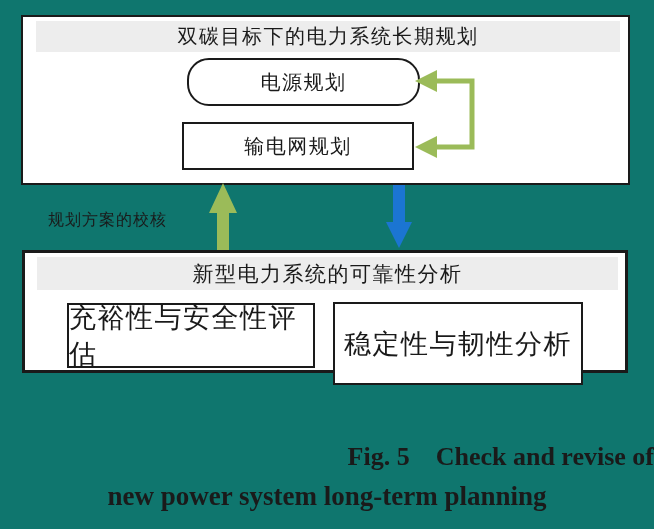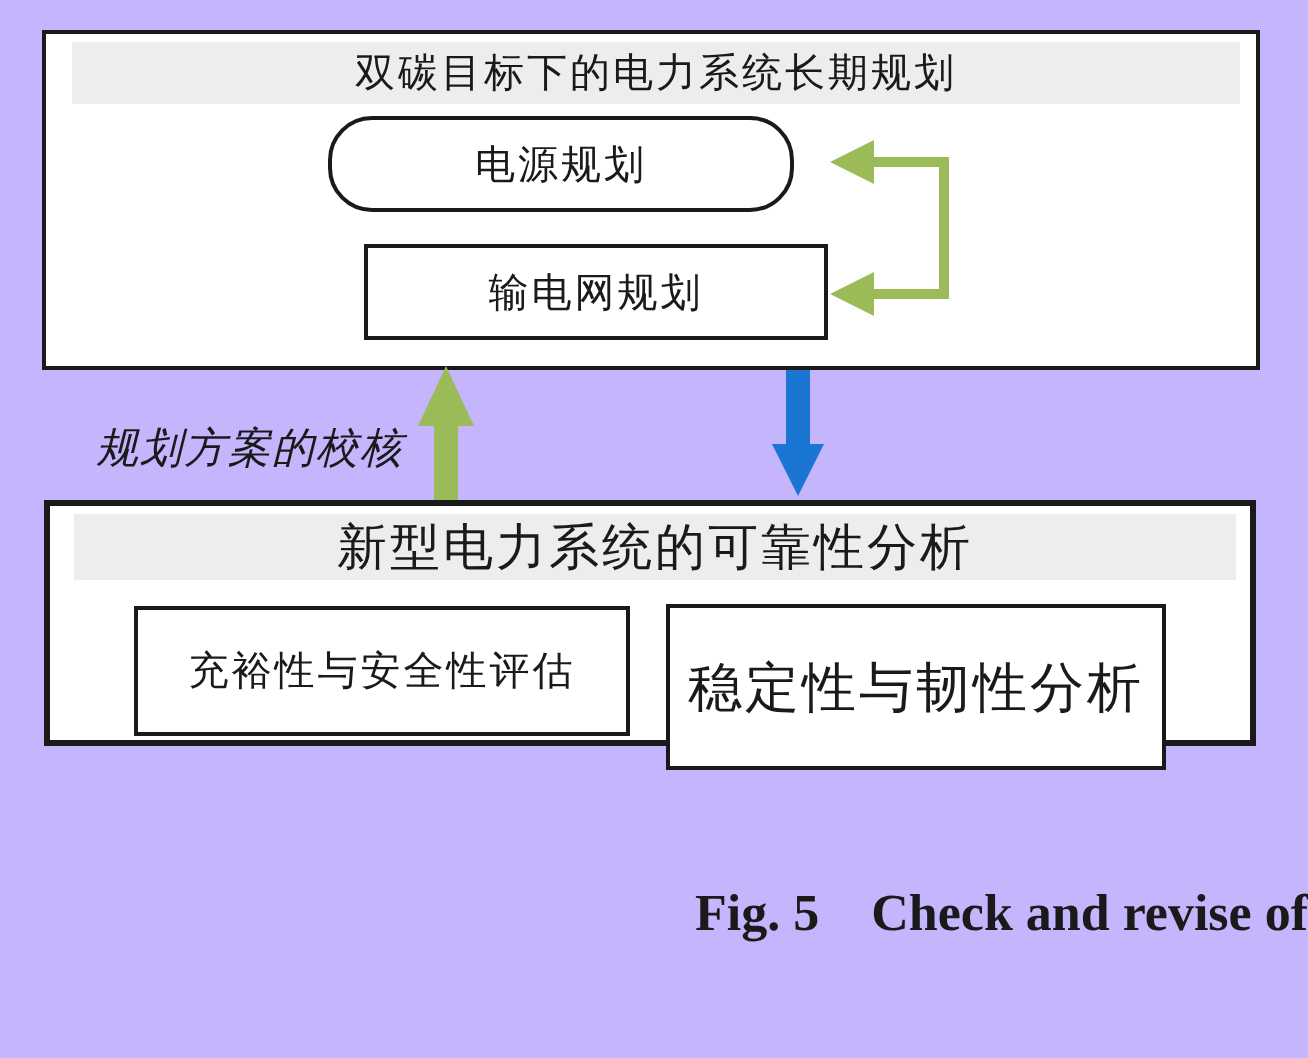--- a/index.html
+++ b/index.html
@@ -1,60 +1,61 @@
 <!DOCTYPE html>
 <html><head>
 <meta charset="utf-8">
 <style>
   html,body{margin:0;padding:0;background:#fff;}
   .figure{
-    position:relative;width:654px;height:529px;background:#c4b5fd;
+    position:relative;width:654px;height:529px;background:#0f766e;
     font-family:"Liberation Serif",serif;color:#1a1a1a;overflow:hidden;
   }
   .abs{position:absolute;box-sizing:border-box;}
   .outer-box{border:2px solid #1a1a1a;background:#ffffff;}
   .outer-box.thick{border-width:3px;}
   .section-header{
     display:flex;align-items:center;justify-content:center;
     font-size:20px;letter-spacing:1.5px;background:#ededed;
   }
   .node{
     border:2px solid #1a1a1a;background:#ffffff;
     display:flex;align-items:center;justify-content:center;
     font-size:20px;letter-spacing:1.5px;
   }
-  .flow-label{font-size:21px;letter-spacing:1px;white-space:nowrap;font-style:italic;}
+  .flow-label{font-size:16px;letter-spacing:1px;white-space:nowrap;}
   .svg-overlay{position:absolute;left:0;top:0;pointer-events:none;}
   .cap{left:0;width:100%;text-align:center;font-weight:bold;white-space:nowrap;}
   .cap-zh{top:395px;font-size:26px;letter-spacing:1px;font-family:"Liberation Sans","Liberation Serif",sans-serif;}
   .cap-en1{top:439px;font-size:26px;text-align:right;}
   .cap-en2{top:481px;font-size:27px;}
 </style>
 </head>
 <body>
 
 <div class="figure">
 
   <div class="abs outer-box" style="left:21px;top:15px;width:609px;height:170px;"></div>
   <div class="abs section-header" style="left: 36px; top: 21px; width: 584px; height: 31px; background-color: rgb(237, 237, 237);">双碳目标下的电力系统长期规划</div>
-  <div class="abs node" style="left:164px;top:58px;width:233px;height:48px;border-radius:22px;">电源规划</div>
+  <div class="abs node" style="left:187px;top:58px;width:233px;height:48px;border-radius:22px;">电源规划</div>
   <div class="abs node" style="left:182px;top:122px;width:232px;height:48px;">输电网规划</div>
 
   <div class="abs outer-box thick" style="left:22px;top:250px;width:606px;height:123px;"></div>
-  <div class="abs section-header" style="left: 37px; top: 257px; width: 581px; height: 33px; font-size: 25px; background-color: rgb(237, 237, 237);">新型电力系统的可靠性分析</div>
-  <div class="abs node" style="left:67px;top:303px;width:248px;height:65px;font-size:20px;">充裕性与安全性评估</div>
+  <div class="abs section-header" style="left: 37px; top: 257px; width: 581px; height: 33px; font-size: 21px; background-color: rgb(237, 237, 237);">新型电力系统的可靠性分析</div>
+  <div class="abs node" style="left:67px;top:303px;width:248px;height:65px;font-size:27px;">充裕性与安全性评估</div>
   <div class="abs node" style="left:333px;top:302px;width:250px;height:83px;font-size:27px;">稳定性与韧性分析</div>
 
   <svg class="svg-overlay" width="654" height="529" viewBox="0 0 654 529">
     <g>
       <path d="M 430 81 H 472 V 147 H 430" fill="none" stroke-width="5" stroke="#9bbb59"></path>
       <polygon points="415,81 437,70 437,92" fill="#9bbb59"></polygon>
       <polygon points="415,147 437,136 437,158" fill="#9bbb59"></polygon>
     </g>
     <polygon points="223,183 209,213 217,213 217,250 229,250 229,213 237,213" fill="#9bbb59"></polygon>
     <polygon points="393,185 405,185 405,222 412,222 399,248 386,222 393,222" fill="#1b75d2"></polygon>
   </svg>
 
   <div class="abs flow-label" style="left:48px;top:210px;">规划方案的校核</div>
 
   <div class="abs cap cap-en1">Fig. 5　Check and revise of</div>
+  <div class="abs cap cap-en2">new power system long-term planning</div>
 
 </div>
 
 </body></html>

